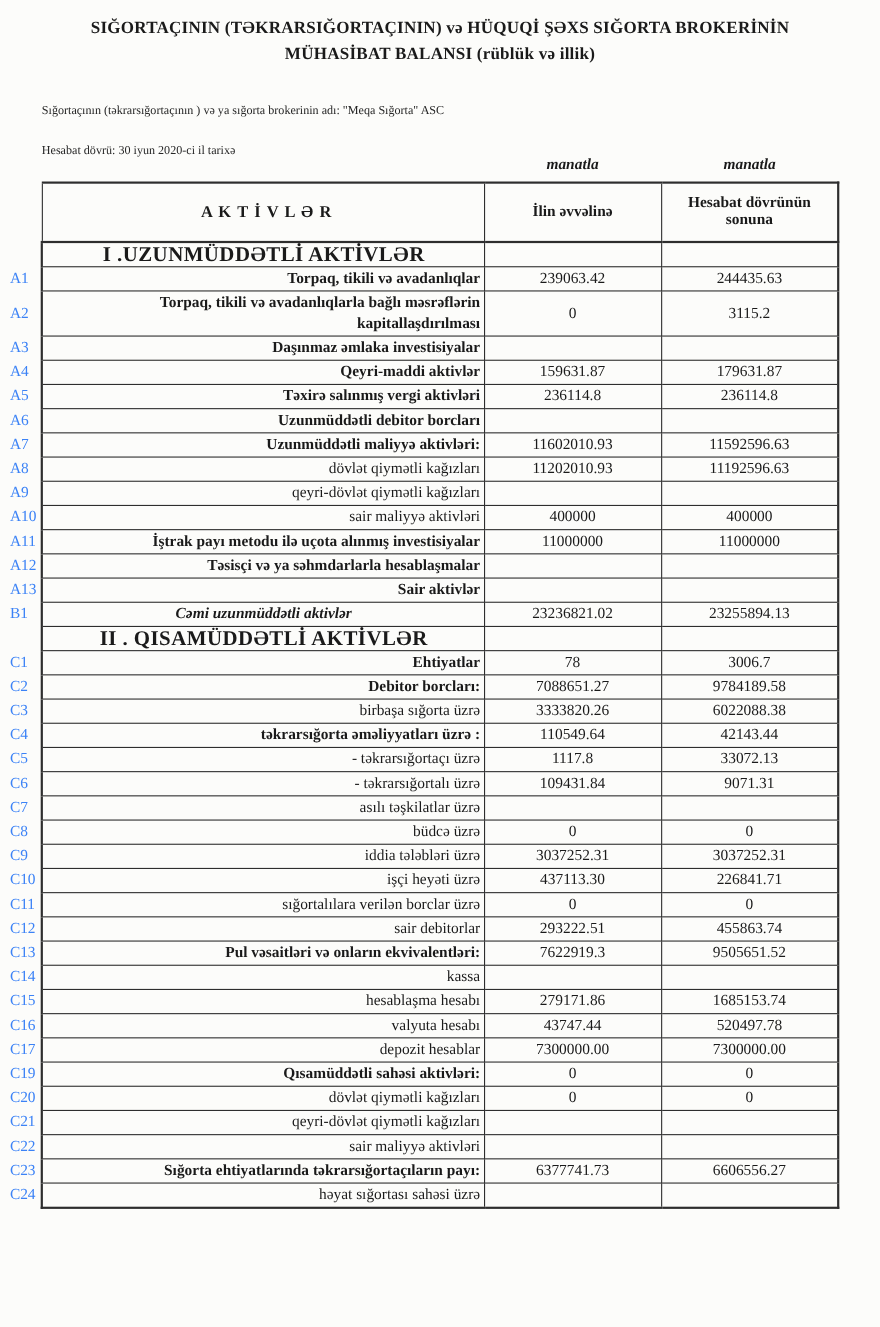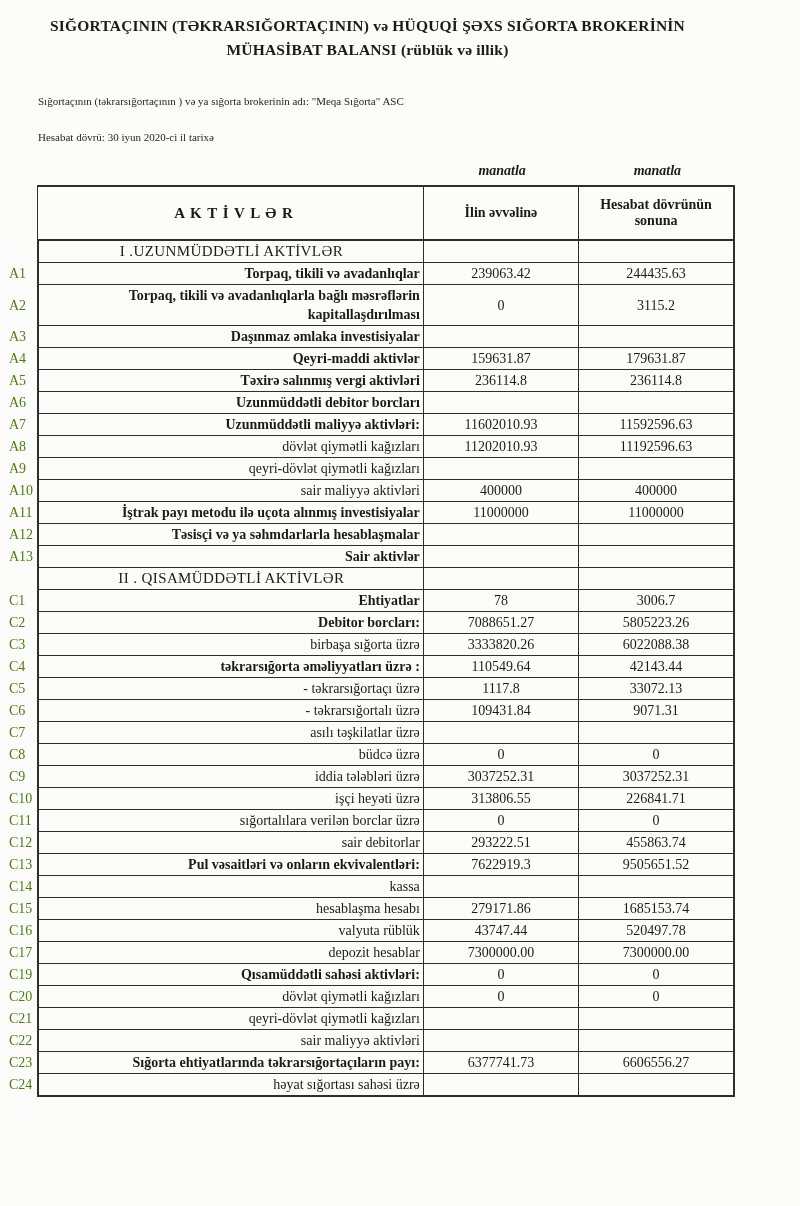--- a/index.html
+++ b/index.html
@@ -6,55 +6,55 @@
   html, body { background: #ffffff; }
   body {
     width: 800px;
     min-height: 1206px;
     margin: 0 auto;
     background: #fcfcfa;
     color: #1a1a1a;
     font-family: "Liberation Serif", "DejaVu Serif", serif;
     overflow: hidden;
   }
-  .page { width: 735px; padding-top: 14px; border-radius: 32px; }
+  .page { width: 800px; padding-top: 14px; border-radius: 32px; }
 
   .doc-title { text-align: center; font-weight: bold; font-size: 15.5px; line-height: 1.55; letter-spacing: .2px; }
   .doc-title .tline { display: block; }
 
   .meta-line { margin-left: 38px; font-size: 11px; color: #262626; }
   .insurer-line { margin-top: 33px; }
   .period-line  { margin-top: 24px; }
 
-  .unit-row { display: flex; margin-left: 8px; margin-top: 20px; }
+  .unit-row { display: flex; margin-left: 8px; }
   .unit-spacer { width: 432px; }
   .unit { width: 161px; text-align: center; font-style: italic; font-weight: bold; font-size: 14px; }
 
   table.balance { border-collapse: collapse; table-layout: fixed; margin-left: 8px; margin-top: 6px; }
   col.c-code  { width: 30px; }
   col.c-label { width: 402px; }
   col.c-val   { width: 161px; }
 
   .balance td, .balance th { font-size: 14px; vertical-align: middle; }
   .bordered { border: 1px solid #2e2e2e; }
   .balance th.bordered { border-top-width: 2px; }
   .balance .label { border-left-width: 2px; }
   .balance td:last-child, .balance th:last-child { border-right-width: 2px; }
   .balance tr:last-child .bordered { border-bottom-width: 2px; }
 
   .balance th { font-weight: bold; height: 54px; text-align: center; padding: 2px 4px; }
   th.assets-head { font-size: 15px; letter-spacing: 1px; padding-left: 11px; }
 
   .balance td { height: 22px; line-height: 19px; padding: 1px 3px; }
-  td.code { border: none; font-size: 14px; padding-left: 1px; color: #4d7c0f; }
+  td.code { border: none; font-size: 14px; padding-left: 1px; color: #3b82f6; }
   td.label { text-align: right; padding-left: 4px; }
   td.val { text-align: center; }
 
   tr.row-bold td.label { font-weight: bold; }
-  tr.row-section td.label { text-align: center; font-weight: normal; font-size: 15px; letter-spacing: .4px; }
+  tr.row-section td.label { text-align: center; font-weight: bold; font-size: 19px; letter-spacing: .4px; }
   tr.row-total td.label { text-align: center; font-weight: bold; font-style: italic; }
   td.label.indent1 { padding-left: 62px; }
   td.label.indent2 { padding-left: 80px; }
 </style>
 </head>
 <body>
 
 <div class="page">
 
   <div class="doc-title">
@@ -165,37 +165,43 @@
     <td class="label bordered">Təsisçi və ya səhmdarlarla hesablaşmalar</td>
     <td class="val bordered"></td>
     <td class="val bordered"></td>
   </tr>
         <tr class="row-bold">
     <td class="code">A13</td>
     <td class="label bordered">Sair aktivlər</td>
     <td class="val bordered"></td>
     <td class="val bordered"></td>
   </tr>
+        <tr class="row-total">
+    <td class="code">B1</td>
+    <td class="label bordered">Cəmi uzunmüddətli aktivlər</td>
+    <td class="val bordered">23236821.02</td>
+    <td class="val bordered">23255894.13</td>
+  </tr>
         <tr class="row-section">
     <td class="code"></td>
     <td class="label bordered">II . QISAMÜDDƏTLİ AKTİVLƏR</td>
     <td class="val bordered"></td>
     <td class="val bordered"></td>
   </tr>
         <tr class="row-bold">
     <td class="code">C1</td>
     <td class="label bordered">Ehtiyatlar</td>
     <td class="val bordered">78</td>
     <td class="val bordered">3006.7</td>
   </tr>
         <tr class="row-bold">
     <td class="code">C2</td>
     <td class="label bordered">Debitor borcları:</td>
     <td class="val bordered">7088651.27</td>
-    <td class="val bordered">5805223.26</td>
+    <td class="val bordered">9784189.58</td>
   </tr>
         <tr class="row-plain">
     <td class="code">C3</td>
     <td class="label bordered indent1">birbaşa sığorta üzrə</td>
     <td class="val bordered">3333820.26</td>
     <td class="val bordered">6022088.38</td>
   </tr>
         <tr class="row-bold">
     <td class="code">C4</td>
     <td class="label bordered indent1">təkrarsığorta əməliyyatları üzrə :</td>
@@ -228,21 +234,21 @@
   </tr>
         <tr class="row-plain">
     <td class="code">C9</td>
     <td class="label bordered indent1">iddia tələbləri üzrə</td>
     <td class="val bordered">3037252.31</td>
     <td class="val bordered">3037252.31</td>
   </tr>
         <tr class="row-plain">
     <td class="code">C10</td>
     <td class="label bordered indent1">işçi heyəti üzrə</td>
-    <td class="val bordered">313806.55</td>
+    <td class="val bordered">437113.30</td>
     <td class="val bordered">226841.71</td>
   </tr>
         <tr class="row-plain">
     <td class="code">C11</td>
     <td class="label bordered indent1">sığortalılara verilən borclar üzrə</td>
     <td class="val bordered">0</td>
     <td class="val bordered">0</td>
   </tr>
         <tr class="row-plain">
     <td class="code">C12</td>
@@ -263,21 +269,21 @@
     <td class="val bordered"></td>
   </tr>
         <tr class="row-plain">
     <td class="code">C15</td>
     <td class="label bordered indent1">hesablaşma hesabı</td>
     <td class="val bordered">279171.86</td>
     <td class="val bordered">1685153.74</td>
   </tr>
         <tr class="row-plain">
     <td class="code">C16</td>
-    <td class="label bordered indent1">valyuta rüblük</td>
+    <td class="label bordered indent1">valyuta hesabı</td>
     <td class="val bordered">43747.44</td>
     <td class="val bordered">520497.78</td>
   </tr>
         <tr class="row-plain">
     <td class="code">C17</td>
     <td class="label bordered indent1">depozit hesablar</td>
     <td class="val bordered">7300000.00</td>
     <td class="val bordered">7300000.00</td>
   </tr>
         <tr class="row-bold">

